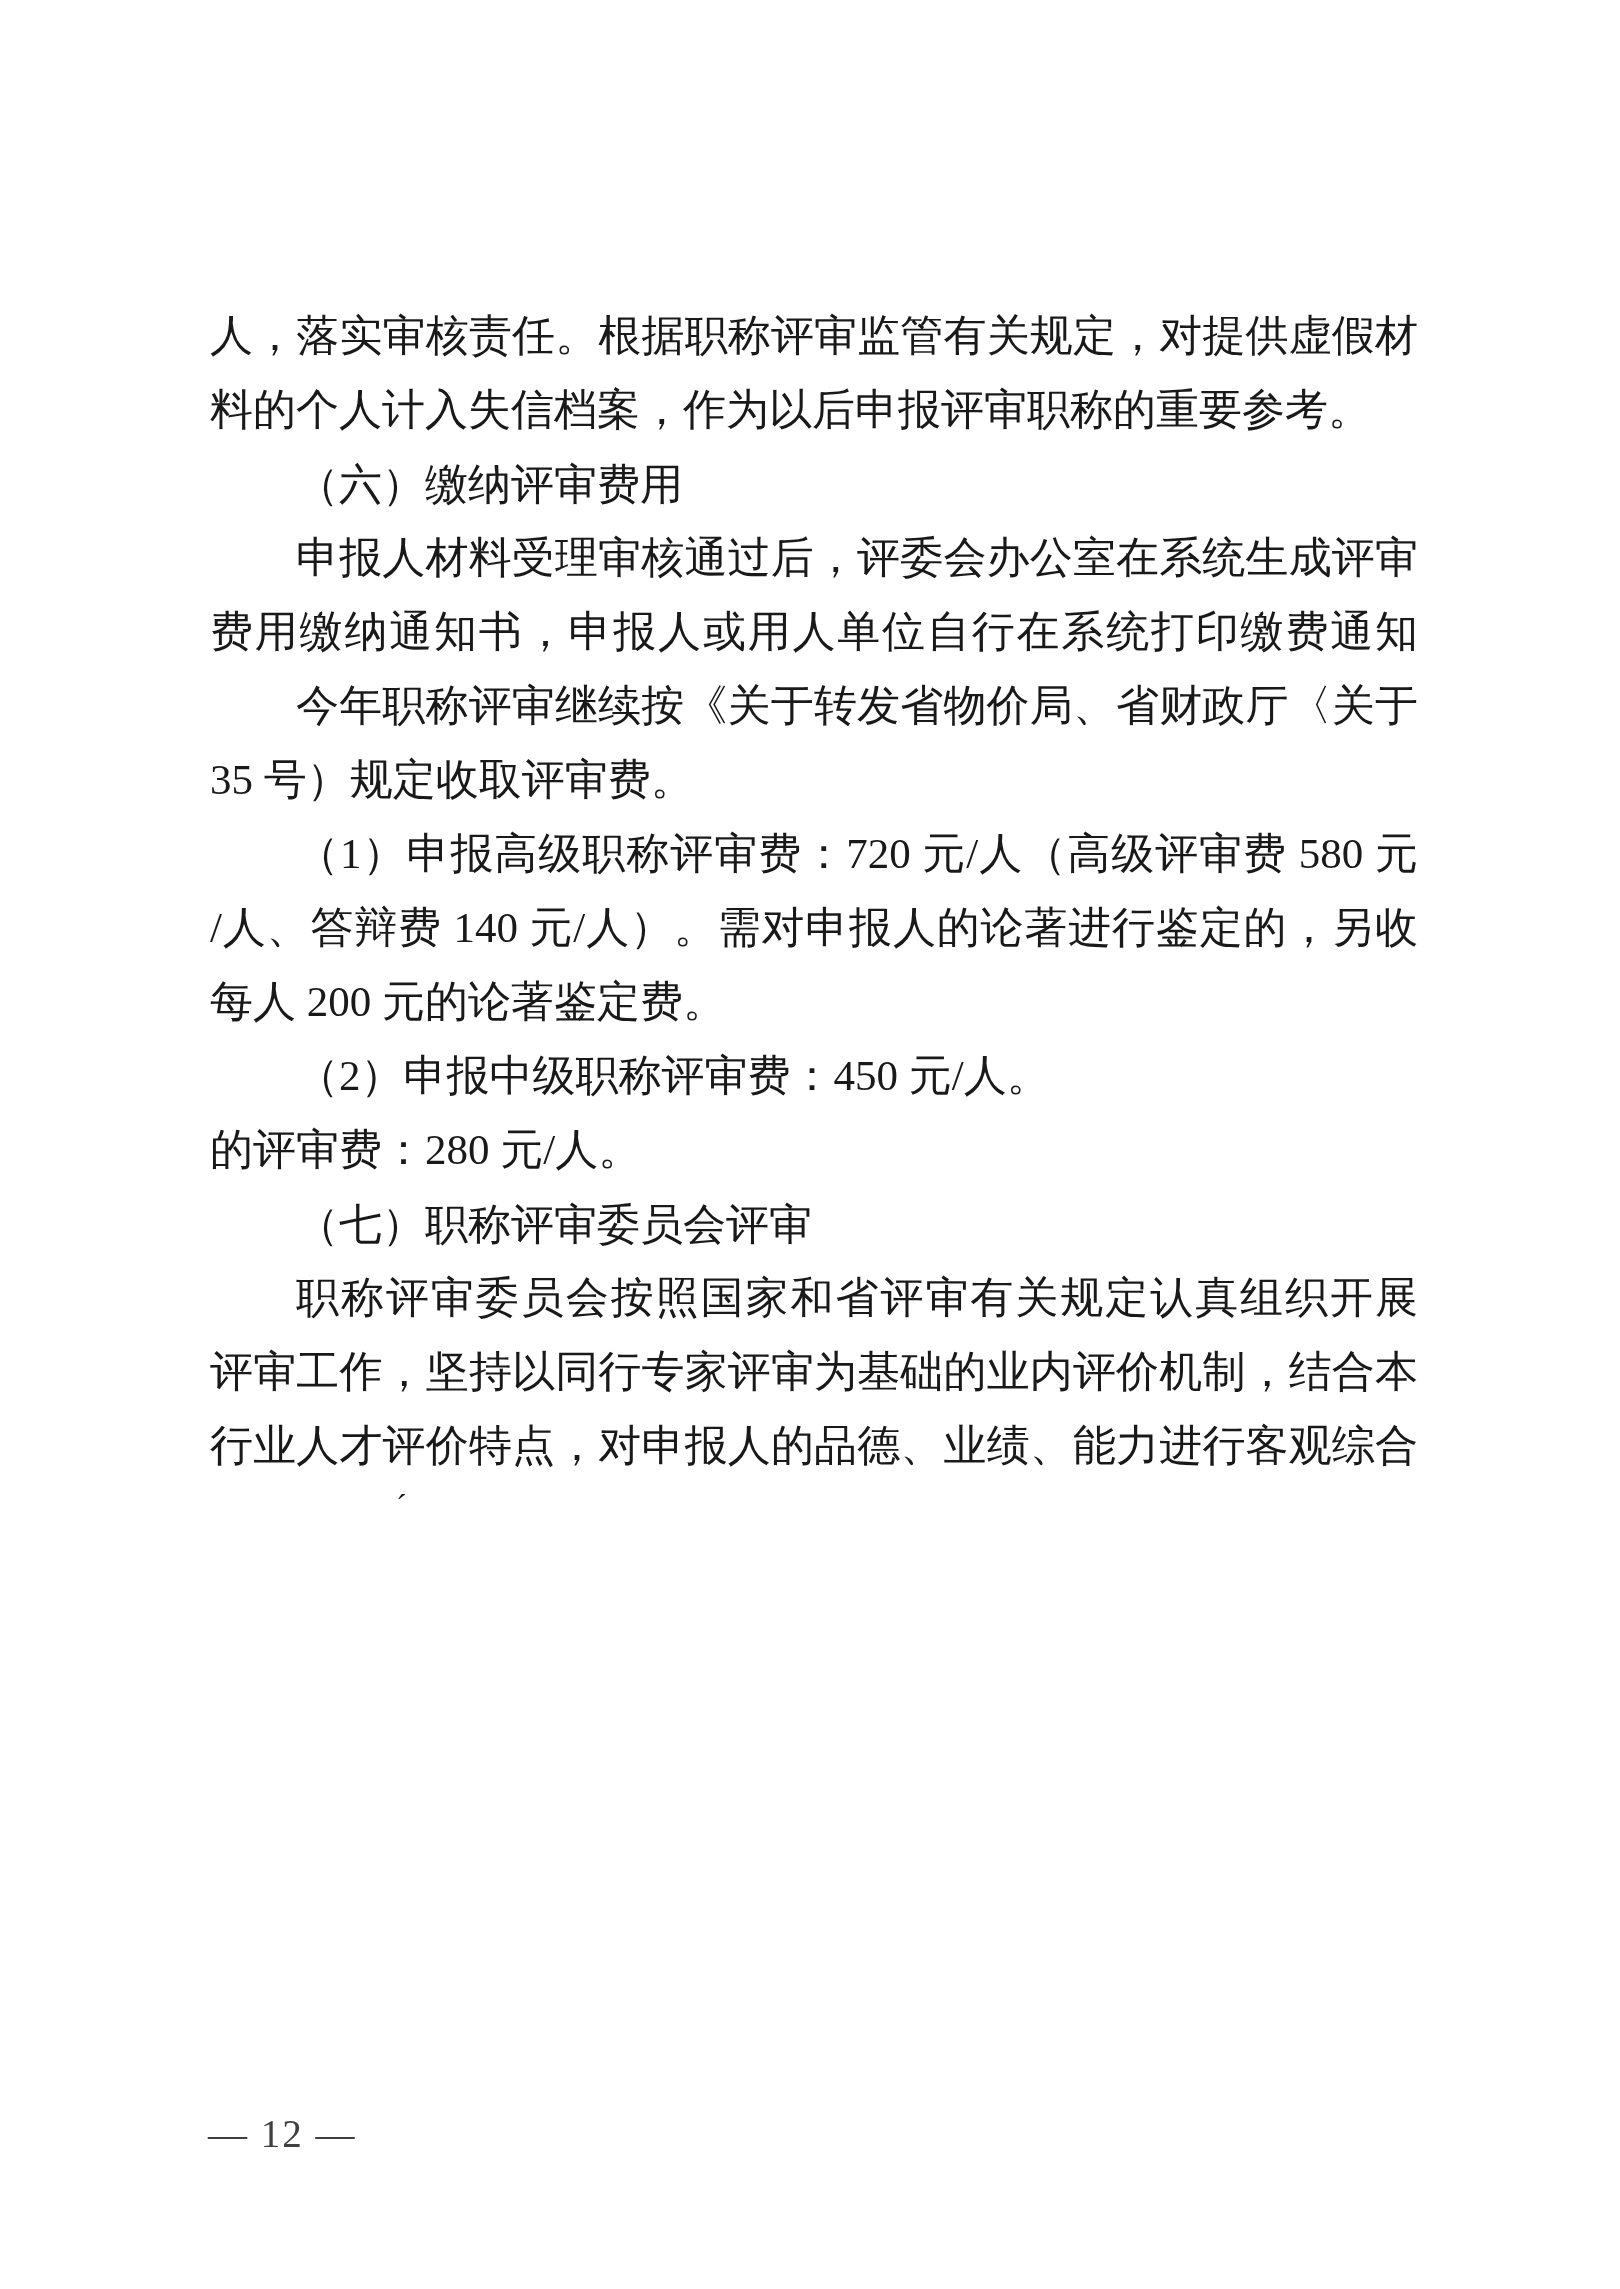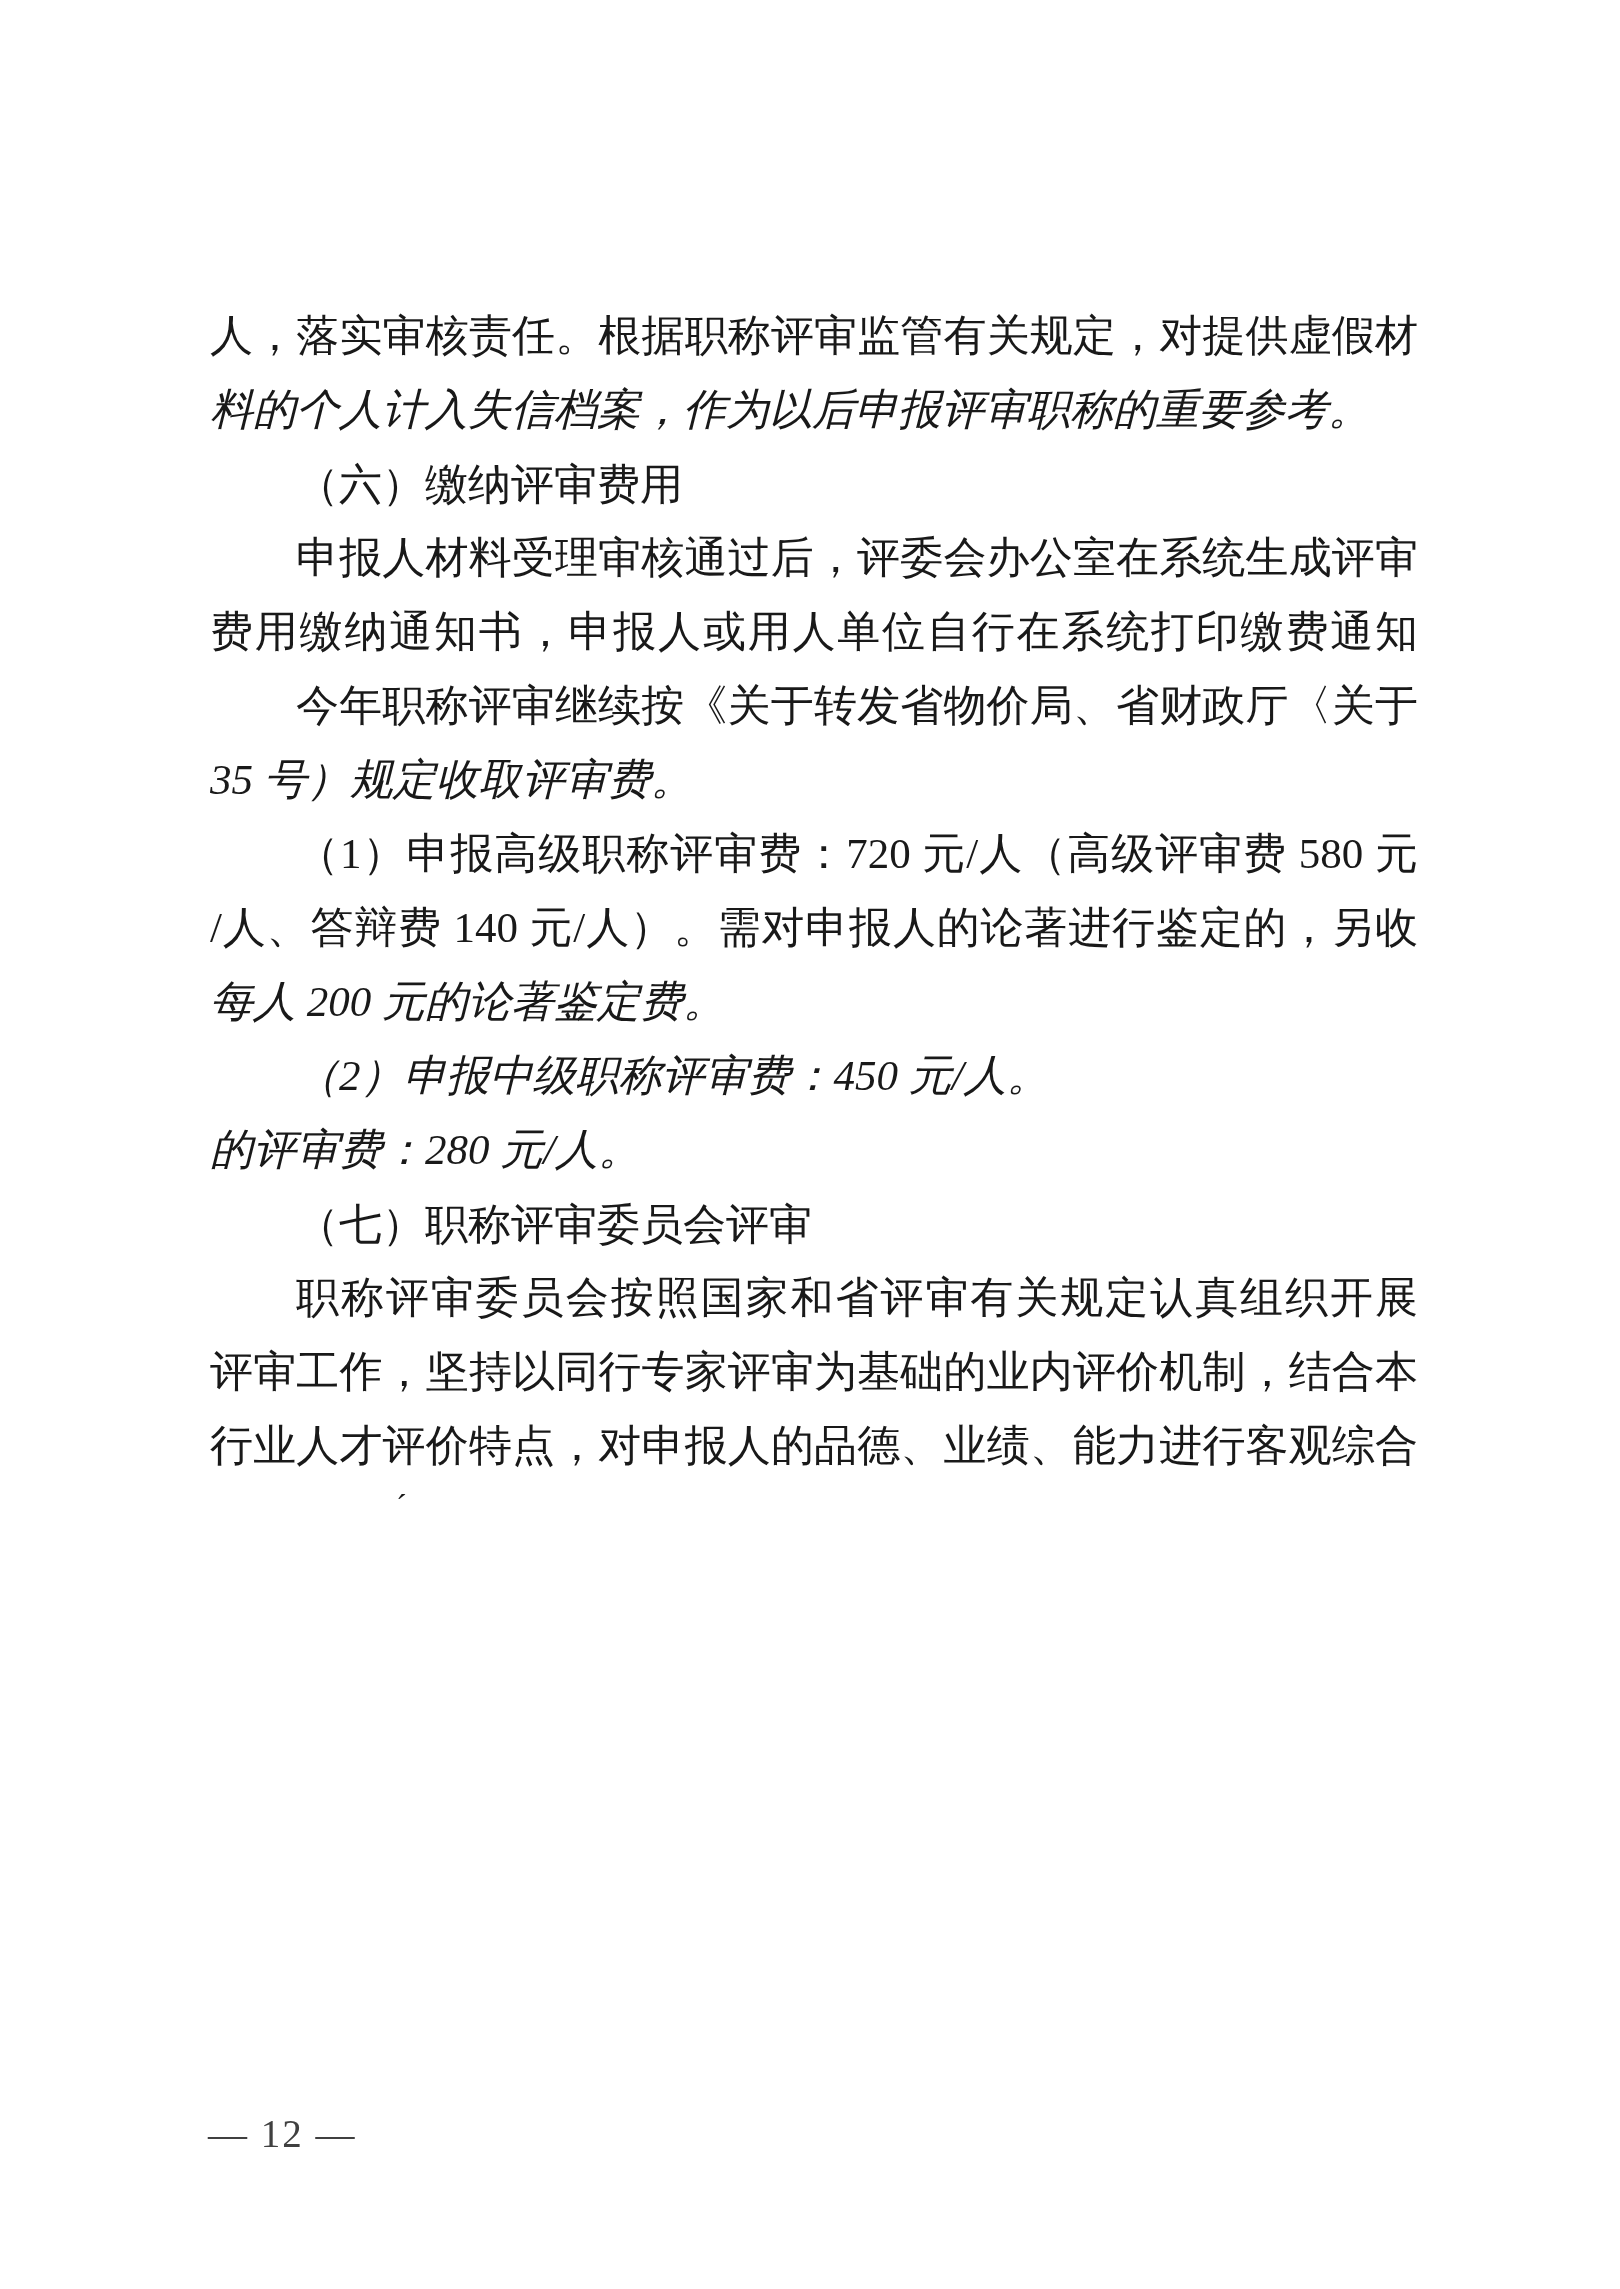--- a/index.html
+++ b/index.html
@@ -19,21 +19,20 @@
     line-height:74px;
   }
   .line {
     height:74px;
     text-align:justify;
     text-align-last:justify;
     white-space:normal;
   }
   .line.endp {           
     text-align-last:left;
-    font-style:italic;
   }
   .line.indent {         
     text-indent:86px;
   }
   .line.heading {        
     font-weight:400;
     font-family:"Liberation Sans","DejaVu Sans",sans-serif;
     text-align-last:left;
   }
   .stray-accent {        

